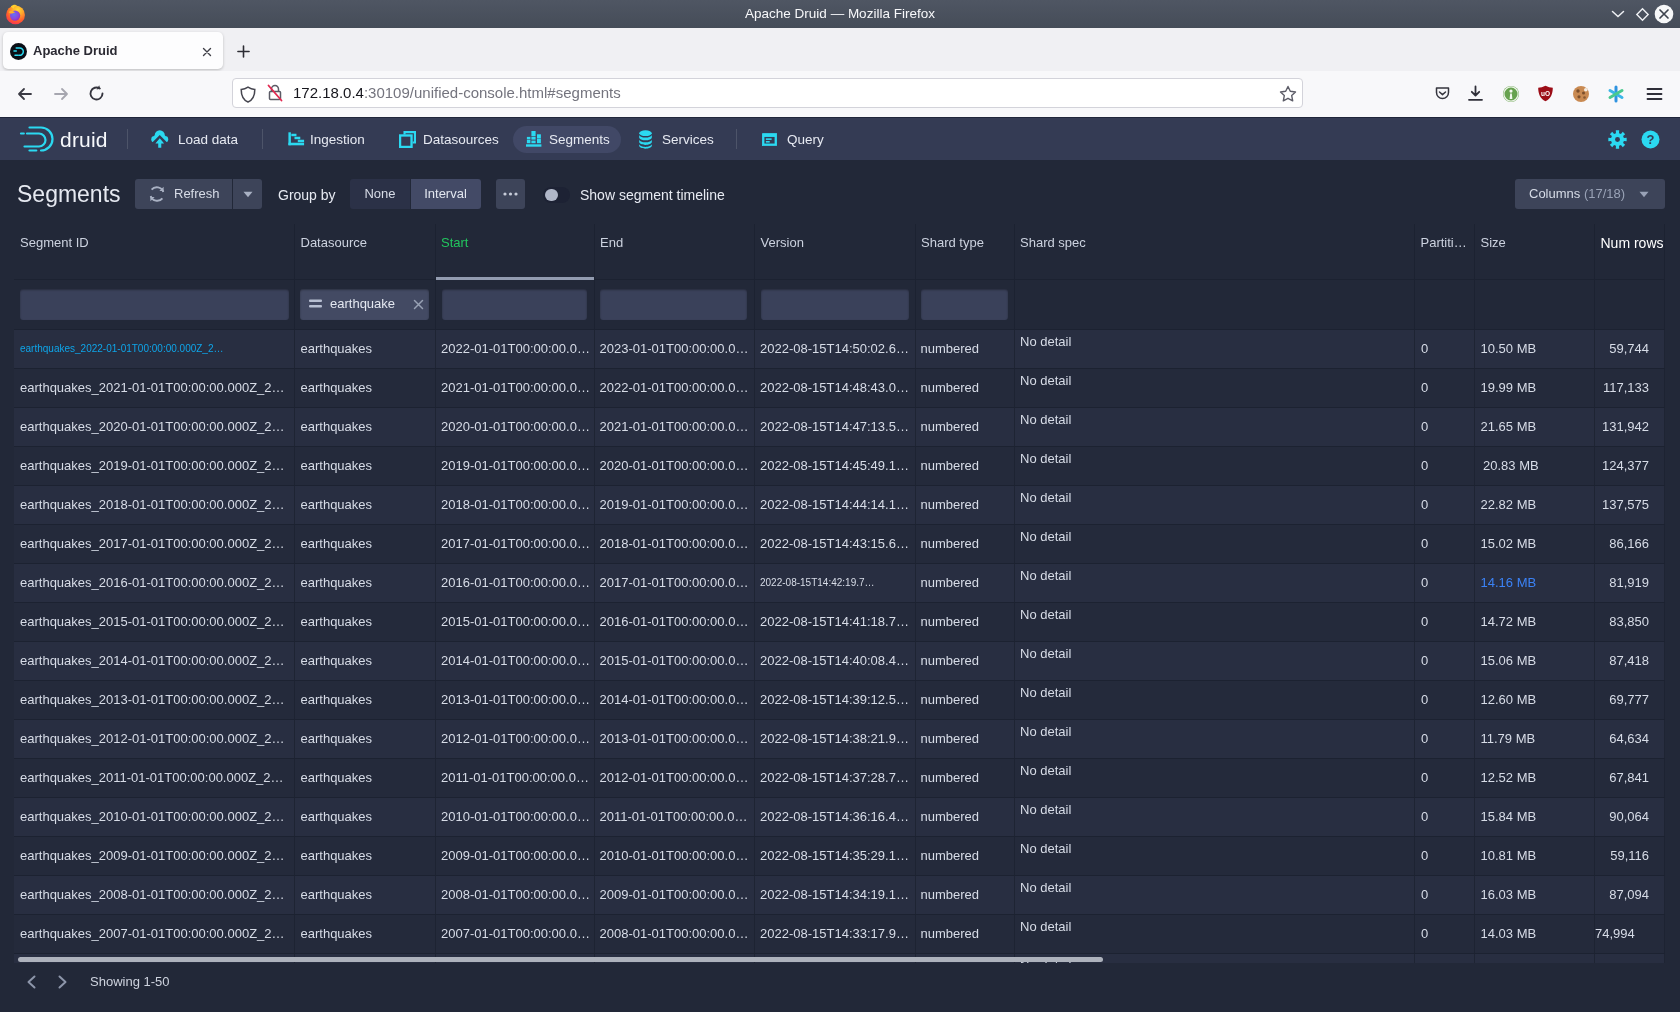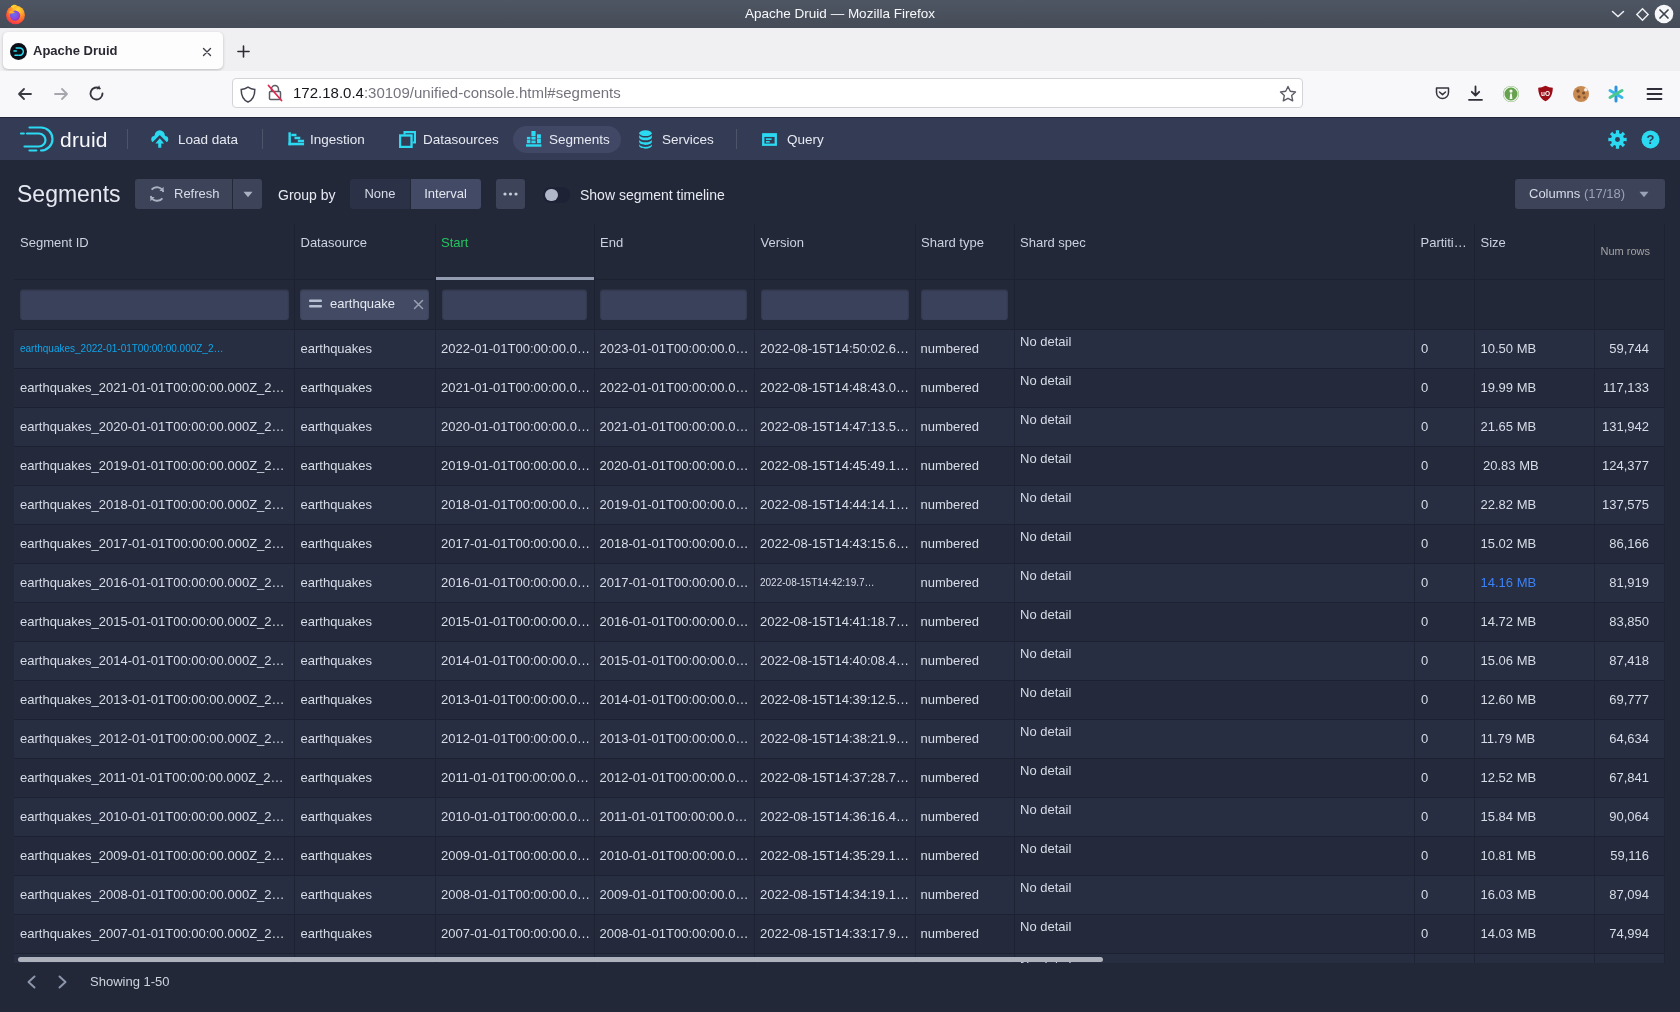--- a/index.html
+++ b/index.html
@@ -252,21 +252,21 @@
 <div class="ab" style="left:1664.0px;top:0;width:1px;height:739px;background:#1c2231"></div>
 <div class="ab" style="left:20px;top:11px;font-size:13px;color:#ccd2df">Segment ID</div>
 <div class="ab" style="left:300.5px;top:11px;font-size:13px;color:#ccd2df">Datasource</div>
 <div class="ab" style="left:441px;top:11px;font-size:13px;color:#22c55e">Start</div>
 <div class="ab" style="left:600px;top:11px;font-size:13px;color:#ccd2df">End</div>
 <div class="ab" style="left:760.5px;top:11px;font-size:13px;color:#ccd2df">Version</div>
 <div class="ab" style="left:921px;top:11px;font-size:13px;color:#ccd2df">Shard type</div>
 <div class="ab" style="left:1020px;top:11px;font-size:13px;color:#ccd2df">Shard spec</div>
 <div class="ab" style="left:1420.5px;top:11px;font-size:13px;color:#ccd2df">Partiti…</div>
 <div class="ab" style="left:1480.5px;top:11px;font-size:13px;color:#ccd2df">Size</div>
-<div class="ab" style="left:1600.5px;top:21px;font-size:11px;color:#a3a3a3">Num rows</div>
+<div class="ab" style="left:1600.5px;top:11px;font-size:14px;color:#ffffff">Num rows</div>
 <div class="ab" style="left:14px;top:55px;width:1651px;height:1px;background:#1c2231"></div>
 <div class="ab" style="left:435.5px;top:53px;width:158px;height:3px;background:#939cb0"></div>
 <div class="ab" style="left:20px;top:65px;width:269px;height:31px;background:#3a415a;border-radius:3px;box-shadow:inset 0 1px 2px rgba(0,0,0,0.35)"></div>
 <div class="ab" style="left:442px;top:65px;width:145px;height:31px;background:#3a415a;border-radius:3px;box-shadow:inset 0 1px 2px rgba(0,0,0,0.35)"></div>
 <div class="ab" style="left:599.5px;top:65px;width:147.5px;height:31px;background:#3a415a;border-radius:3px;box-shadow:inset 0 1px 2px rgba(0,0,0,0.35)"></div>
 <div class="ab" style="left:761px;top:65px;width:147.5px;height:31px;background:#3a415a;border-radius:3px;box-shadow:inset 0 1px 2px rgba(0,0,0,0.35)"></div>
 <div class="ab" style="left:920.5px;top:65px;width:87.5px;height:31px;background:#3a415a;border-radius:3px;box-shadow:inset 0 1px 2px rgba(0,0,0,0.35)"></div>
 <div class="ab" style="left:300px;top:65px;width:129px;height:31px;background:#434a63;border-radius:3px;box-shadow:inset 0 1px 2px rgba(0,0,0,0.35)">
  <svg class="ab" style="left:9px;top:10px" width="13" height="10" viewBox="0 0 13 10">
         <g fill="#b7bfd2">
@@ -464,21 +464,21 @@
 <div class="ab" style="left:14px;top:729px;width:1651px;height:1px;background:#1c2231"></div>
 <div class="ab" style="left:20px;top:691px;height:38px;line-height:38px;font-size:13px;color:#d7dce7;white-space:nowrap">earthquakes_2007-01-01T00:00:00.000Z_2…</div>
 <div class="ab" style="left:300.5px;top:691px;height:38px;line-height:38px;font-size:13px;color:#d7dce7;white-space:nowrap">earthquakes</div>
 <div class="ab" style="left:441px;top:691px;height:38px;line-height:38px;font-size:13px;color:#d7dce7;white-space:nowrap">2007-01-01T00:00:00.0…</div>
 <div class="ab" style="left:599.5px;top:691px;height:38px;line-height:38px;font-size:13px;color:#d7dce7;white-space:nowrap">2008-01-01T00:00:00.0…</div>
 <div class="ab" style="left:760px;top:691px;height:38px;line-height:38px;font-size:13px;color:#d7dce7;white-space:nowrap">2022-08-15T14:33:17.9…</div>
 <div class="ab" style="left:920.5px;top:691px;height:38px;line-height:38px;font-size:13px;color:#d7dce7;white-space:nowrap">numbered</div>
 <div class="ab" style="left:1421px;top:691px;height:38px;line-height:38px;font-size:13px;color:#d7dce7;white-space:nowrap">0</div>
 <div class="ab" style="left:1480.5px;top:691px;height:38px;line-height:38px;font-size:13px;color:#d7dce7;white-space:nowrap">14.03 MB</div>
 <div class="ab" style="left:1020px;top:695px;font-size:13px;color:#d7dce7">No detail</div>
-<div class="ab" style="left:1595px;top:691px;width:54px;height:38px;line-height:38px;font-size:13px;color:#d7dce7;text-align:right">74,994</div>
+<div class="ab" style="left:1595px;top:691px;width:54px;height:38px;line-height:38px;font-size:13px;color:#d7dce7;text-align:left">74,994</div>
 <div class="ab" style="left:14px;top:730px;width:1651px;height:38px;background:#282e41"></div>
 
 <div class="ab" style="left:1020px;top:734px;font-size:13px;color:#d7dce7">No detail</div>
 <div class="ab" style="left:294.0px;top:0;width:1px;height:739px;background:#1c2231;opacity:0.85"></div>
 <div class="ab" style="left:434.5px;top:0;width:1px;height:739px;background:#1c2231;opacity:0.85"></div>
 <div class="ab" style="left:593.5px;top:0;width:1px;height:739px;background:#1c2231;opacity:0.85"></div>
 <div class="ab" style="left:754.0px;top:0;width:1px;height:739px;background:#1c2231;opacity:0.85"></div>
 <div class="ab" style="left:914.5px;top:0;width:1px;height:739px;background:#1c2231;opacity:0.85"></div>
 <div class="ab" style="left:1013.5px;top:0;width:1px;height:739px;background:#1c2231;opacity:0.85"></div>
 <div class="ab" style="left:1414.0px;top:0;width:1px;height:739px;background:#1c2231;opacity:0.85"></div>

